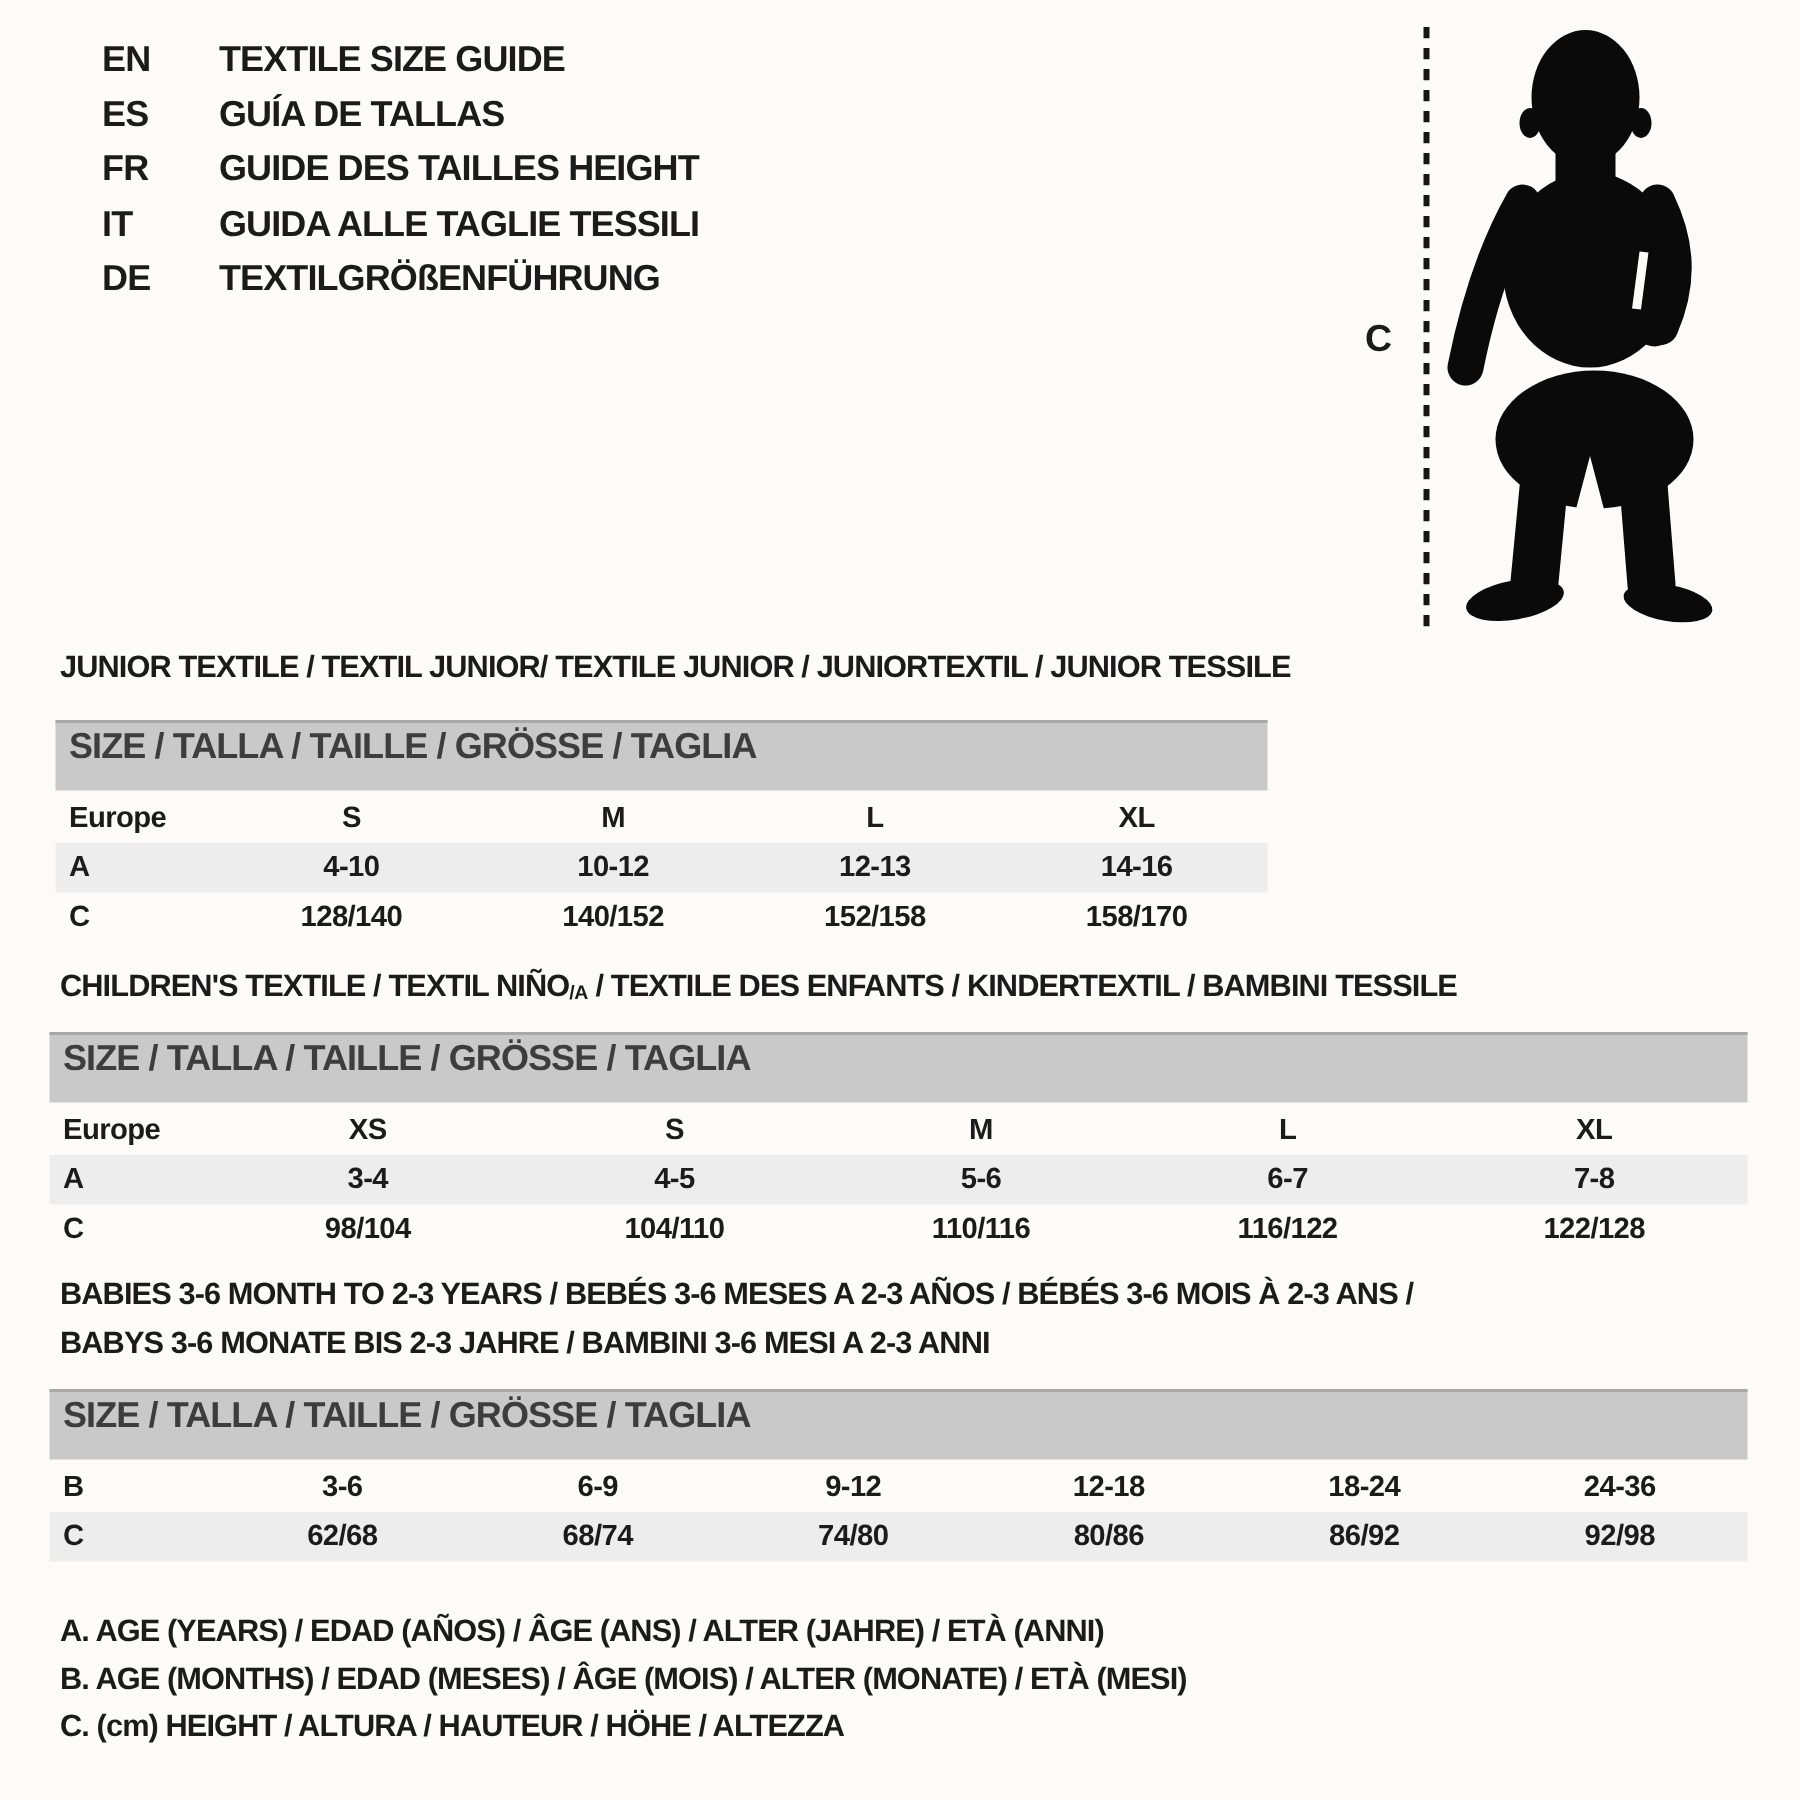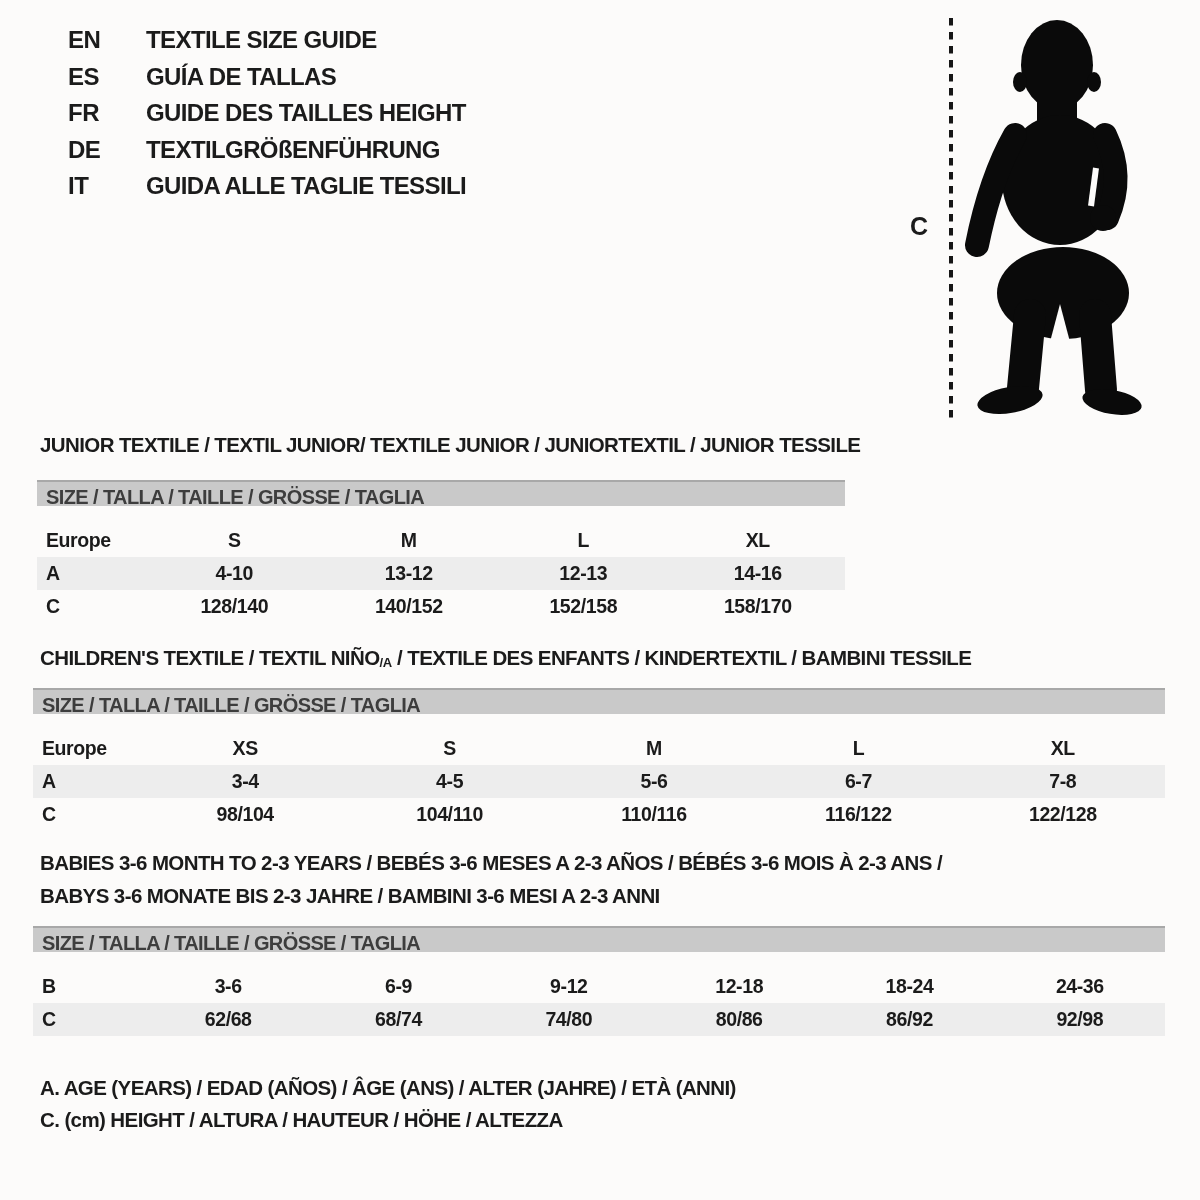--- a/index.html
+++ b/index.html
@@ -37,27 +37,27 @@
   .title-children{top:646px;}
   .title-babies{top:846px;line-height:33px;white-space:normal;width:960px;}
   .sub-small{font-size:13px;position:relative;top:2px;letter-spacing:-0.3px;}
 
   
   .table{position:absolute;}
   .junior-table{left:37px;top:480px;width:808px;}
   .children-table{left:33px;top:688px;width:1132px;}
   .babies-table{left:33px;top:926px;width:1132px;}
   .thead{
-    height:26px;line-height:31px;
+    height:47px;line-height:31px;
     background:var(--thead-bg);color:var(--thead-text);
     border-top:2px solid #a8a8a8;
-    padding-left:9px;font-size:20px;letter-spacing:-0.6px;
+    padding-left:9px;font-size:24px;letter-spacing:-0.6px;
   }
   .trow{display:grid;height:33px;align-items:center;font-size:19.5px;letter-spacing:-0.4px;}
-  .trow.first{margin-top:18px;}
+  .trow.first{margin-top:2px;}
   .cols4{grid-template-columns:110px repeat(4,1fr);}
   .cols5{grid-template-columns:110px repeat(5,1fr);}
   .cols6{grid-template-columns:110px repeat(6,1fr);}
   .rlabel{padding-left:9px;text-align:left;}
   .cell{text-align:center;}
   .shaded{background:var(--shade);}
 
   
   .legend{position:absolute;left:40px;top:1072px;font-size:20.5px;line-height:31.5px;letter-spacing:-0.6px;}
 </style>
@@ -73,26 +73,26 @@
     </div>
     <div class="lang-row">
       <span class="lang-code">ES</span>
       <span class="lang-title">GUÍA DE TALLAS</span>
     </div>
     <div class="lang-row">
       <span class="lang-code">FR</span>
       <span class="lang-title">GUIDE DES TAILLES HEIGHT</span>
     </div>
     <div class="lang-row">
+      <span class="lang-code">IT</span>
+      <span class="lang-title">GUIDA ALLE TAGLIE TESSILI</span>
+    </div>
+    <div class="lang-row">
       <span class="lang-code">DE</span>
       <span class="lang-title">TEXTILGRÖßENFÜHRUNG</span>
-    </div>
-    <div class="lang-row">
-      <span class="lang-code">IT</span>
-      <span class="lang-title">GUIDA ALLE TAGLIE TESSILI</span>
     </div>
   </div>
 
   <svg class="figure-svg" width="210" height="415" viewBox="0 0 210 415" aria-hidden="true">
     <line x1="11" y1="8" x2="11" y2="410" stroke="#161616" stroke-width="4" stroke-dasharray="7.5 6.5"></line>
     <g fill="#0a0a0a">
       <ellipse cx="117" cy="55" rx="36" ry="45"></ellipse>
       <ellipse cx="80" cy="72" rx="7" ry="10"></ellipse>
       <ellipse cx="154" cy="72" rx="7" ry="10"></ellipse>
       <rect x="97" y="86" width="40" height="30"></rect>
@@ -117,21 +117,21 @@
     <div class="trow cols4 first">
       <span class="rlabel">Europe</span>
       <span class="cell">S</span>
       <span class="cell">M</span>
       <span class="cell">L</span>
       <span class="cell">XL</span>
     </div>
     <div class="trow cols4 shaded">
       <span class="rlabel">A</span>
       <span class="cell">4-10</span>
-      <span class="cell">13-12</span>
+      <span class="cell">10-12</span>
       <span class="cell">12-13</span>
       <span class="cell">14-16</span>
     </div>
     <div class="trow cols4">
       <span class="rlabel">C</span>
       <span class="cell">128/140</span>
       <span class="cell">140/152</span>
       <span class="cell">152/158</span>
       <span class="cell">158/170</span>
     </div>
@@ -189,16 +189,17 @@
       <span class="cell">68/74</span>
       <span class="cell">74/80</span>
       <span class="cell">80/86</span>
       <span class="cell">86/92</span>
       <span class="cell">92/98</span>
     </div>
   </section>
 
   <div class="legend">
     <div>A. AGE (YEARS) / EDAD (AÑOS) / ÂGE (ANS) / ALTER (JAHRE) / ETÀ (ANNI)</div>
+    <div>B. AGE (MONTHS) / EDAD (MESES) / ÂGE (MOIS) / ALTER (MONATE) / ETÀ (MESI)</div>
     <div>C. (cm) HEIGHT / ALTURA / HAUTEUR / HÖHE / ALTEZZA</div>
   </div>
 
 </div>
 
 </body></html>

